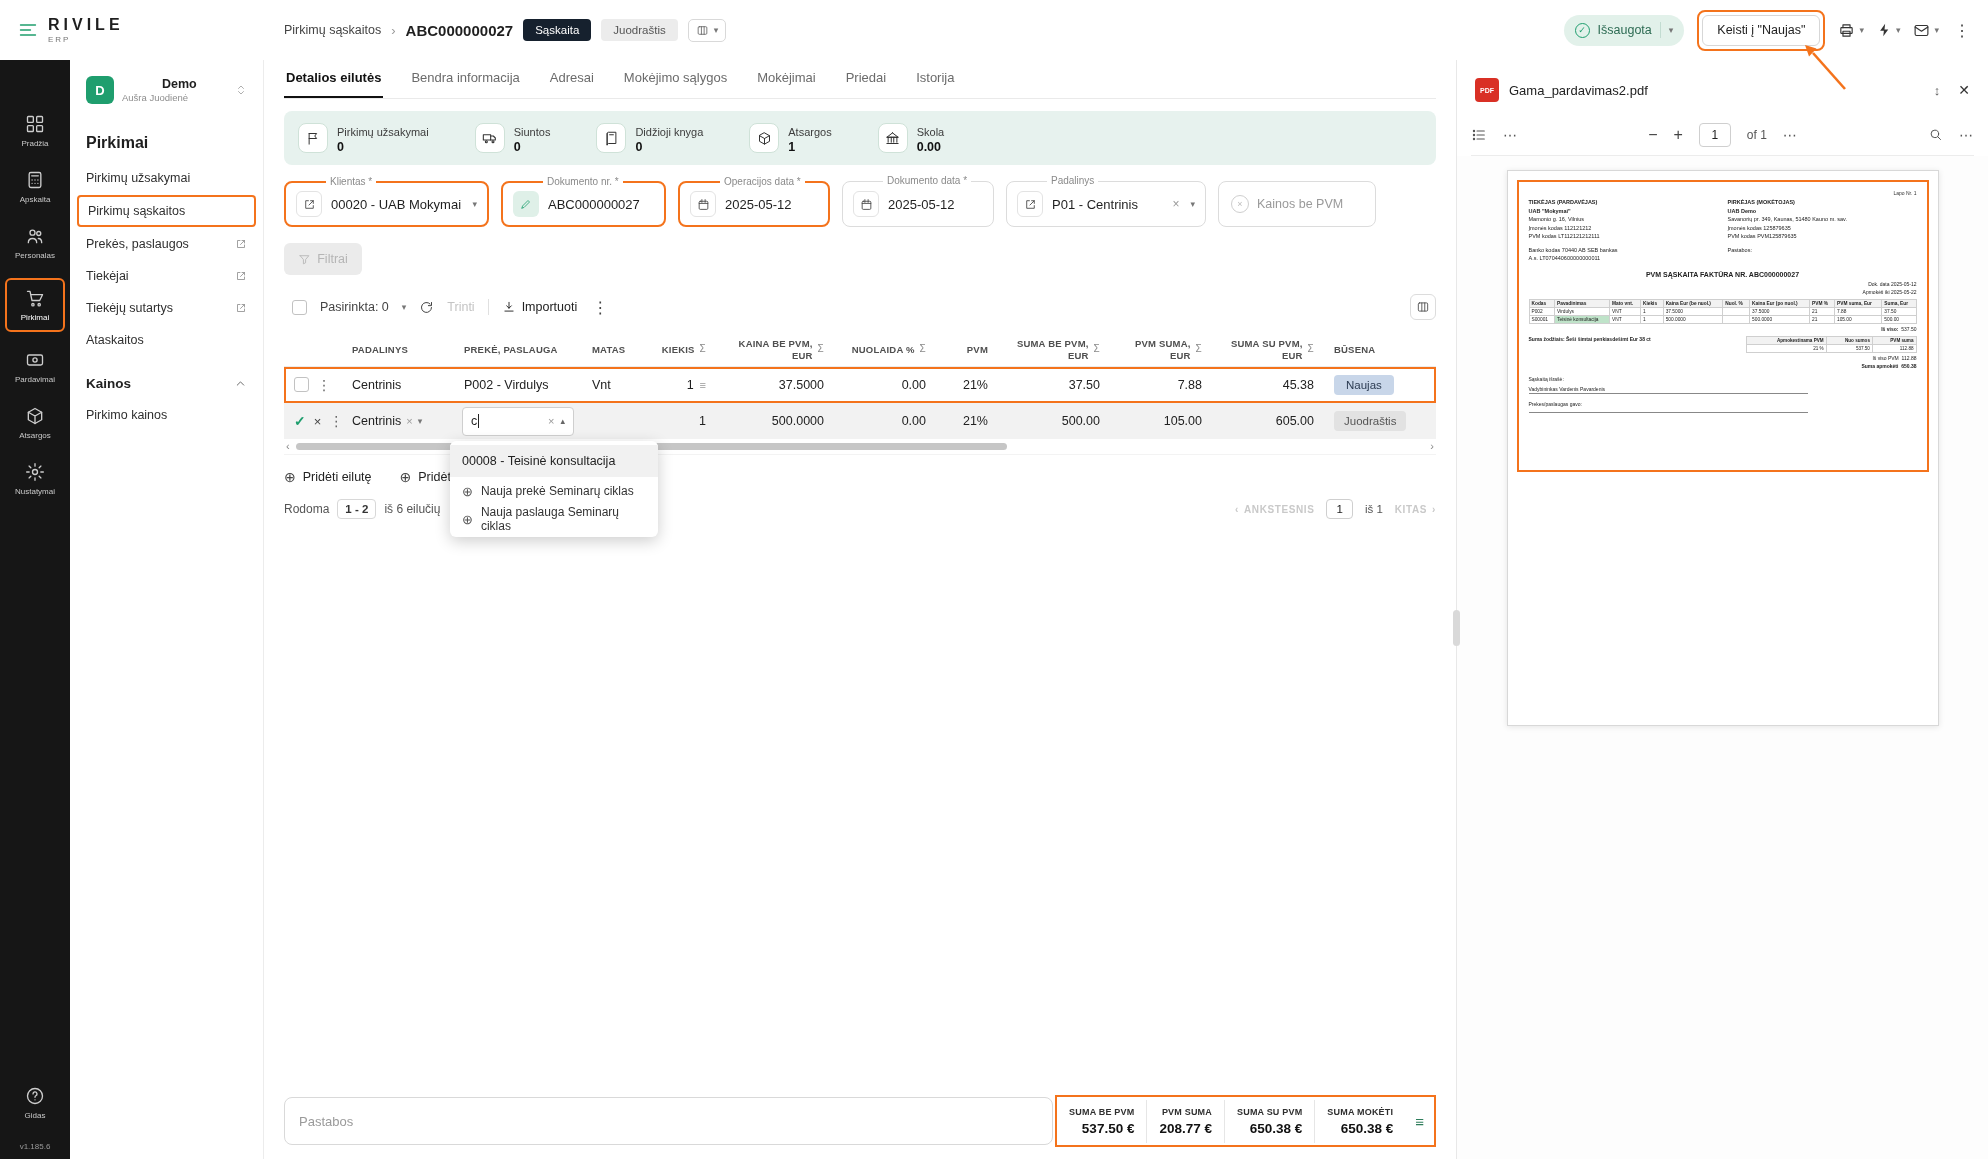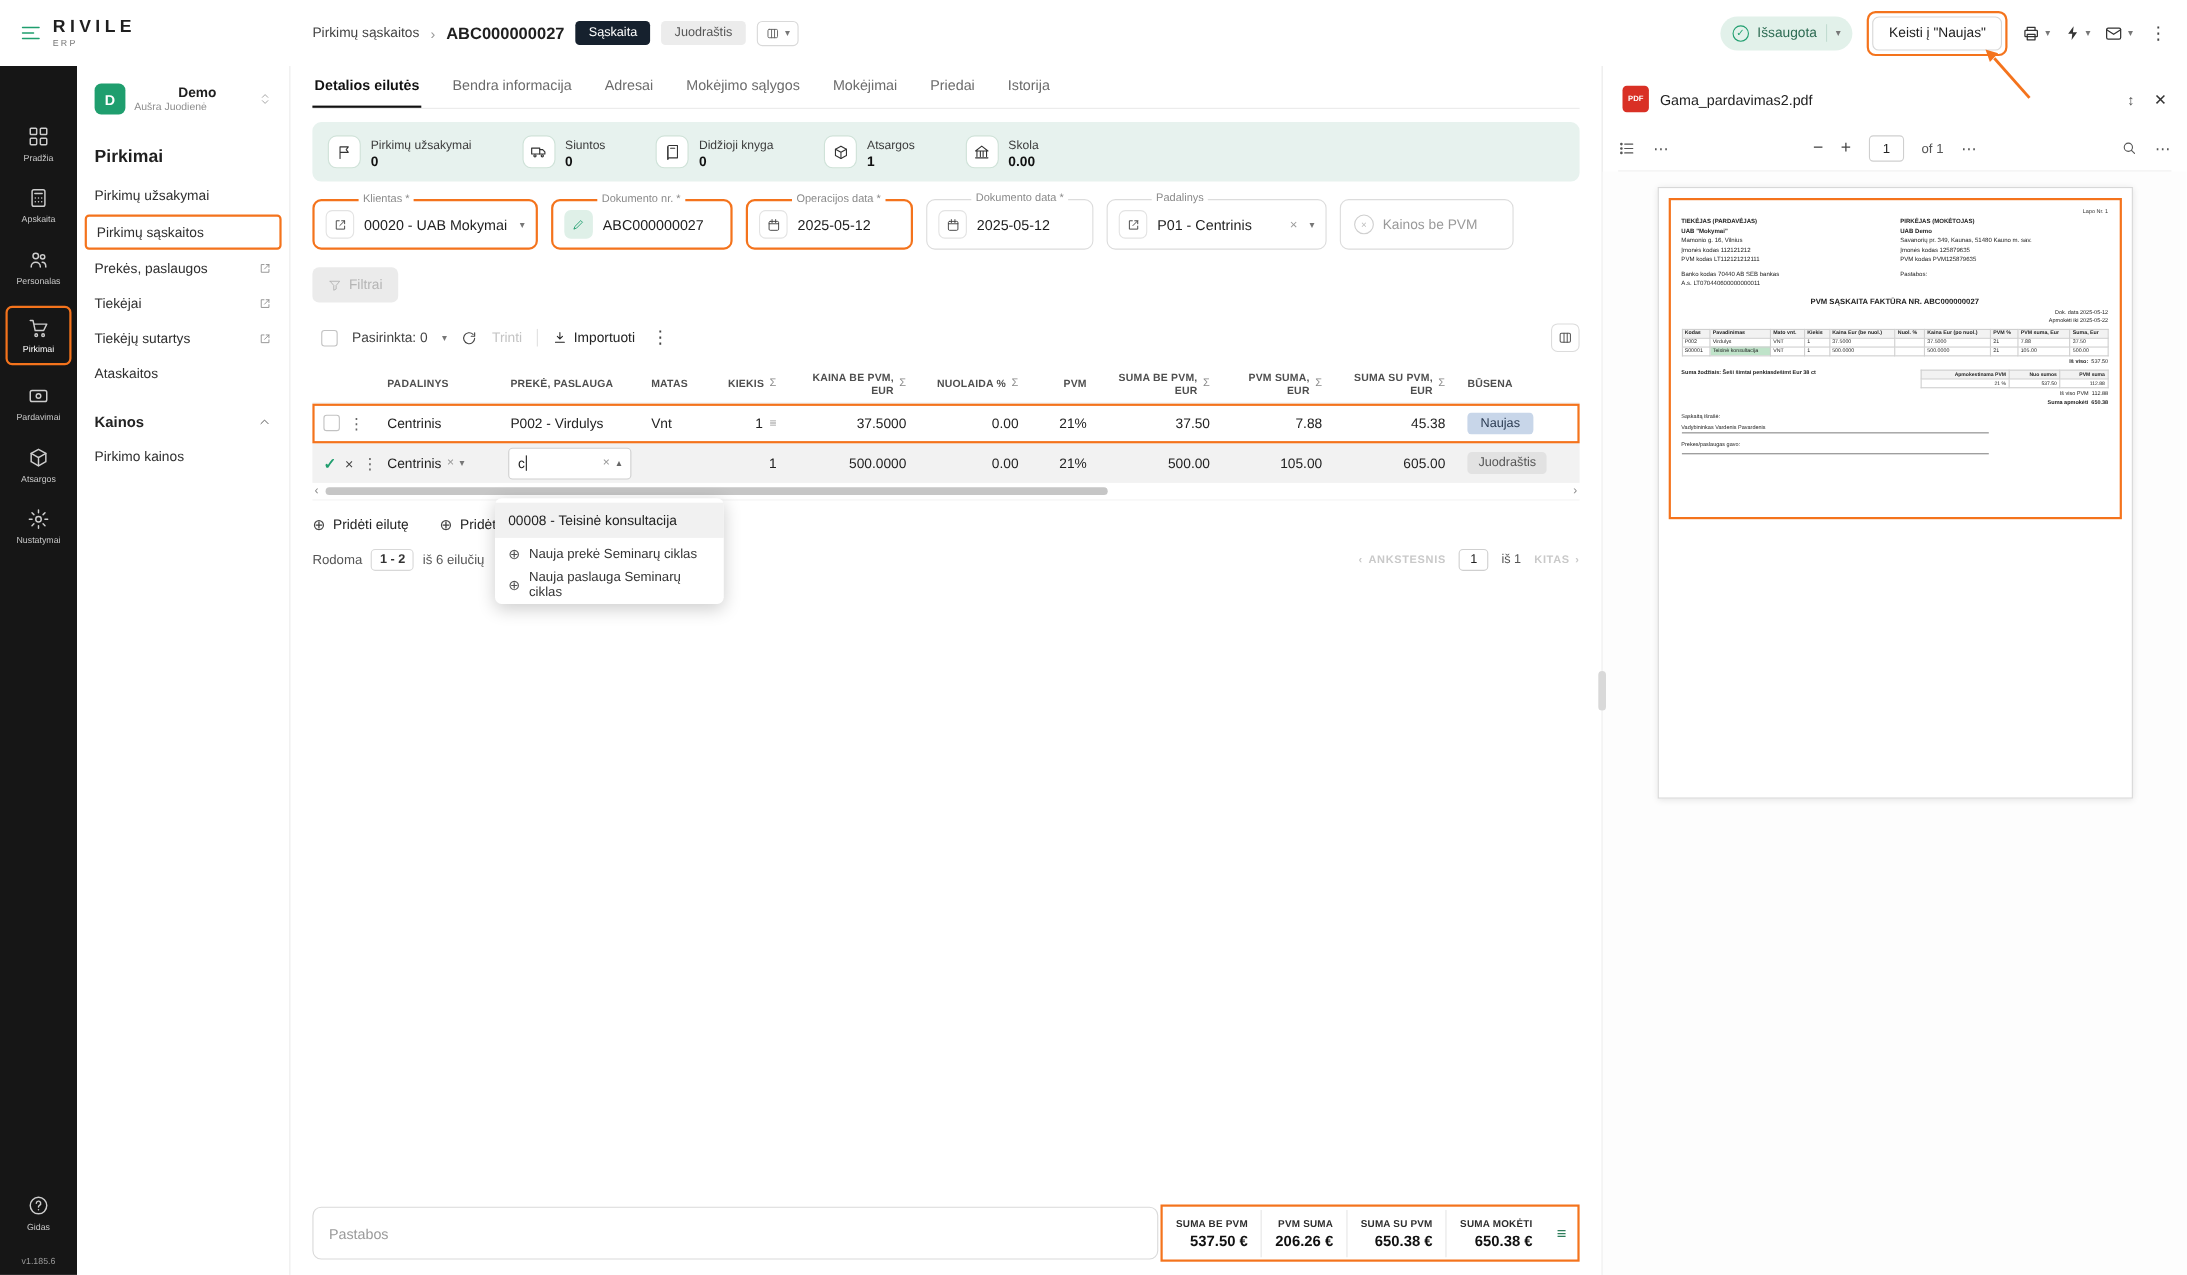--- a/index.html
+++ b/index.html
@@ -132,21 +132,21 @@
   .caret{width:1px;height:14px;background:#222;margin-left:1px;}
   .combo-input .sp{flex:1;}
   .combo-input .x{color:#999;font-size:11px;margin-right:6px;}
   .chev-up{font-size:9px;color:#666;}
 
   .hscroll{height:16px;display:flex;align-items:center;gap:6px;padding:0 2px;color:#888;border-bottom:1px solid #f3f3f3;}
   .hs-arrow{font-size:11px;line-height:1;}
   .hs-track{flex:1;height:7px;position:relative;}
   .hs-thumb{position:absolute;left:0;top:0;height:7px;width:63%;background:#c6c6c6;border-radius:4px;}
 
-  .dropdown{position:absolute;left:166px;top:120px;width:208px;background:#fff;border-radius:6px;
+  .dropdown{position:absolute;left:166px;top:108px;width:208px;background:#fff;border-radius:6px;
             box-shadow:0 4px 16px rgba(0,0,0,.2);padding:4px 0;z-index:30;}
   .dd-item{height:32px;display:flex;align-items:center;padding:0 12px;font-size:12.5px;color:#222;background:#f1f1f1;}
   .dd-create{height:28px;display:flex;align-items:center;gap:8px;padding:0 12px;font-size:12px;color:#333;}
   .plus{font-size:13px;color:#555;}
 
   .actions-row{margin-top:14px;display:flex;align-items:center;gap:28px;font-size:12.5px;color:#222;flex:none;}
   .action{display:flex;align-items:center;gap:7px;}
   .action .plus{font-size:14px;color:#444;}
   .action.catalog{margin-left:34px;}
 
@@ -702,21 +702,21 @@
 
       <div class="bottom-bar">
         <input class="notes-input" placeholder="Pastabos" style="">
         <div class="totals">
           <div class="total-cell">
             <span class="total-label">SUMA BE PVM</span>
             <span class="total-value">537.50 €</span>
           </div>
           <div class="total-cell">
             <span class="total-label">PVM SUMA</span>
-            <span class="total-value">206.26 €</span>
+            <span class="total-value">208.77 €</span>
           </div>
           <div class="total-cell">
             <span class="total-label">SUMA SU PVM</span>
             <span class="total-value">650.38 €</span>
           </div>
           <div class="total-cell">
             <span class="total-label">SUMA MOKĖTI</span>
             <span class="total-value">650.38 €</span>
           </div>
           <span class="totals-burger">≡</span>

